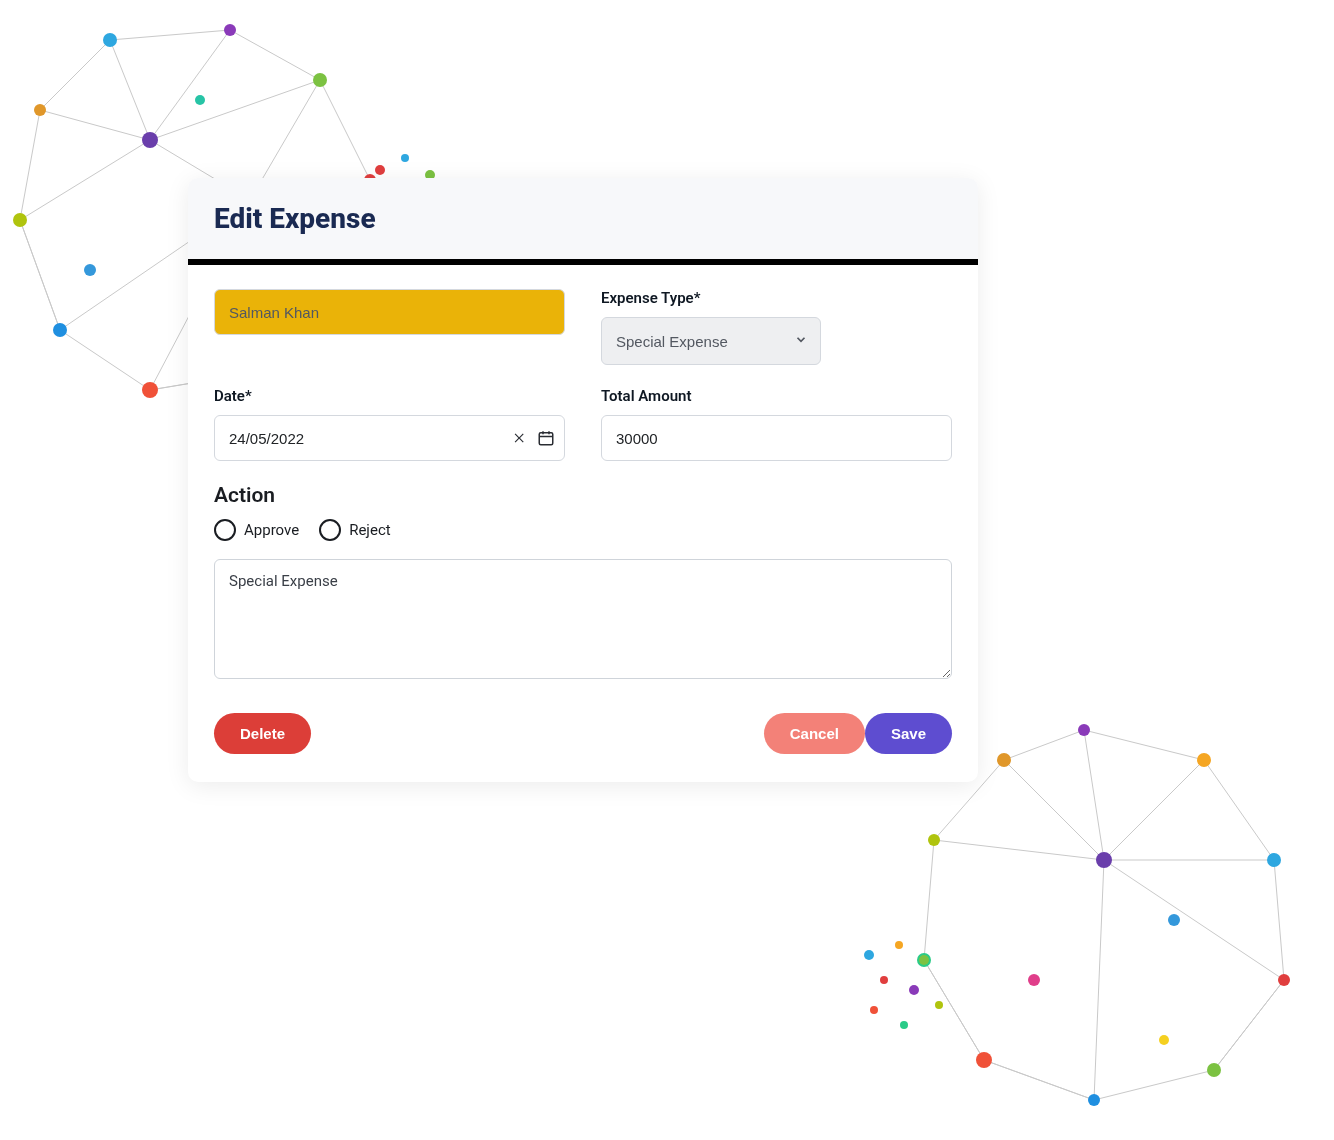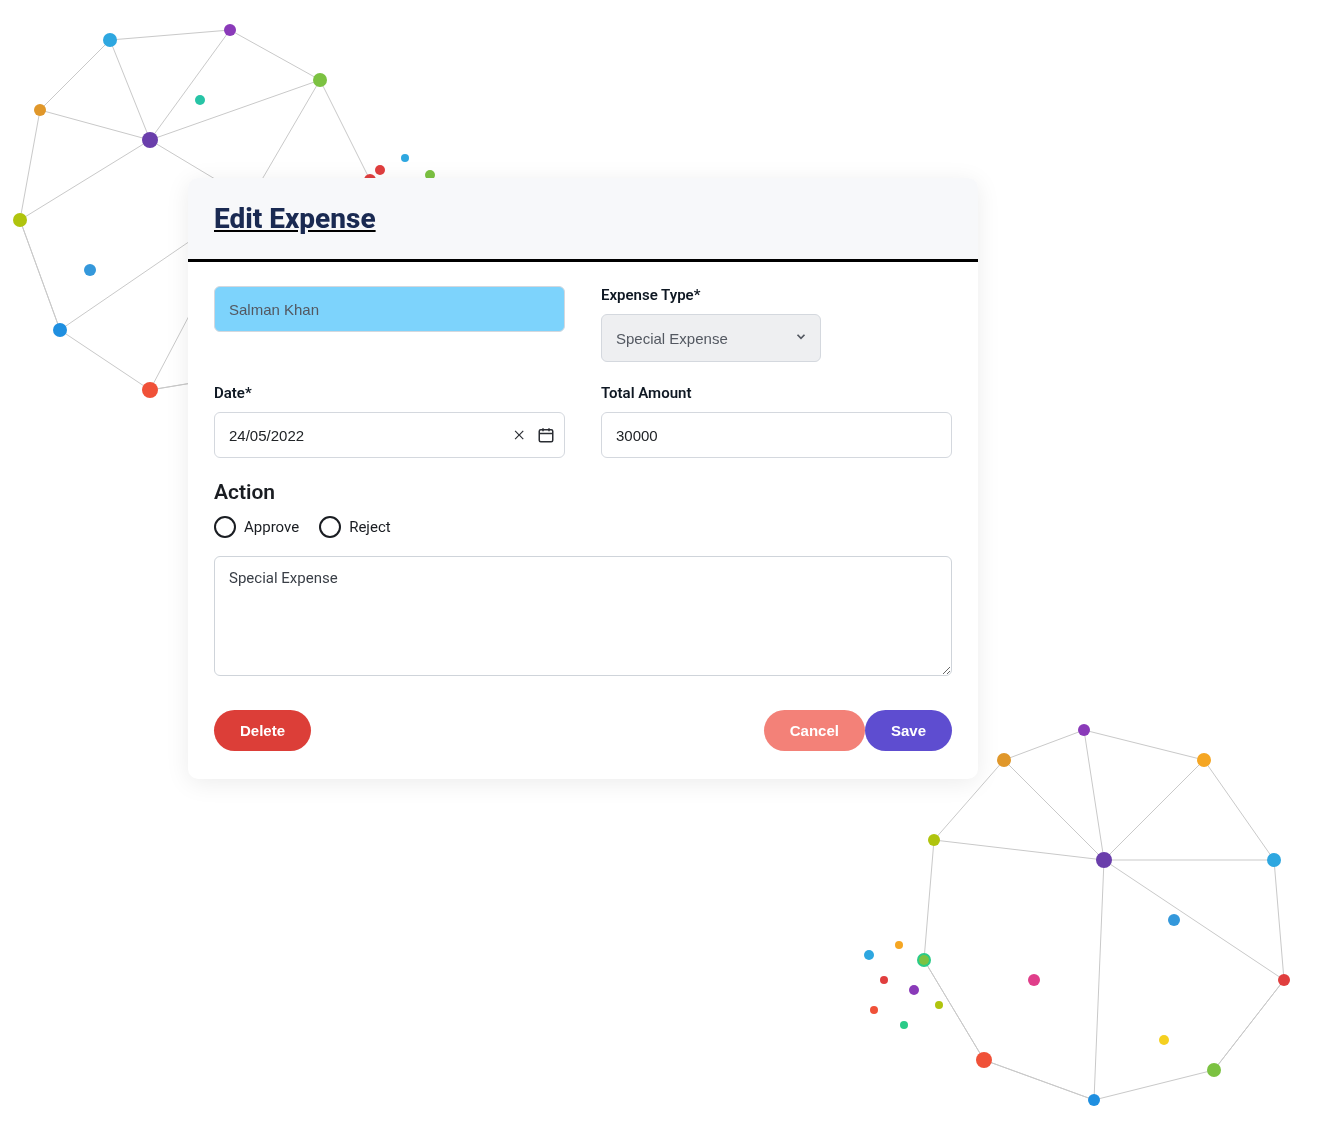--- a/index.html
+++ b/index.html
@@ -51,24 +51,23 @@
       top: 178px;
       left: 188px;
       width: 790px;
       background: #fff;
       border-radius: 10px;
       box-shadow: 0 4px 24px rgba(0,0,0,0.08);
       z-index: 10;
     }
     .modal-header {
       background: #f7f8fa;
-      border-bottom: 3px solid #000000;
+      border-bottom: 6px solid #000000;
       border-radius: 10px 10px 0 0;
       padding: 24px 26px;
-      text-decoration: underline;
     }
     .modal-title {
       font-size: 28px;
       font-weight: 800;
       color: #1a2a52;
     }
     .modal-body {
       padding: 24px 26px 0 26px;
     }
     .row {
@@ -90,21 +89,21 @@
     .input-text, .input-select, .input-date {
       height: 46px;
       border: 1px solid #d4d8de;
       border-radius: 6px;
       padding: 0 14px;
       font-size: 15px;
       color: #212427;
       background: #fff;
     }
     .input-readonly {
-      background: #7dd3fc;
+      background: #eab308;
       color: #535861;
     }
     .input-select-wrap {
       position: relative;
       background: #eeeff1;
       border: 1px solid #d4d8de;
       border-radius: 6px;
       width: 220px;
     }
     .input-select {

